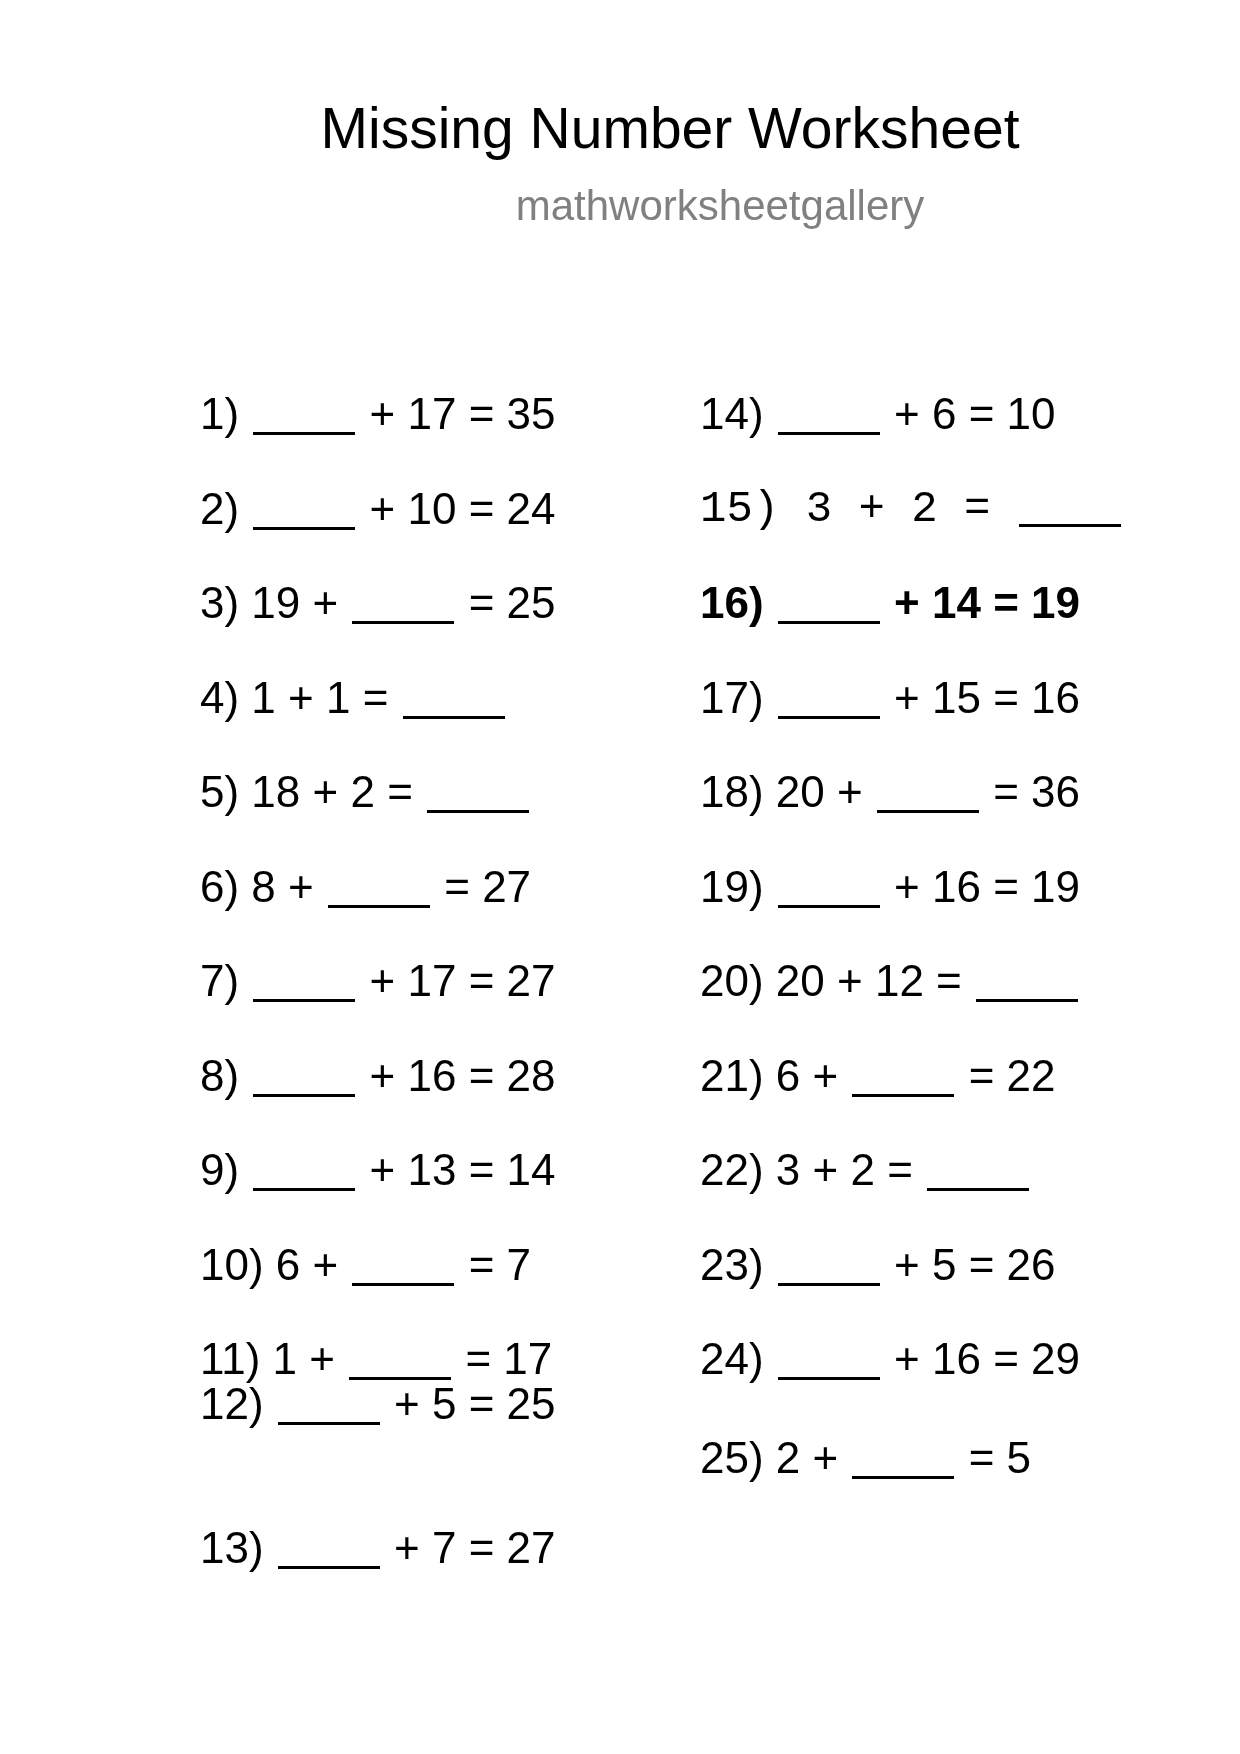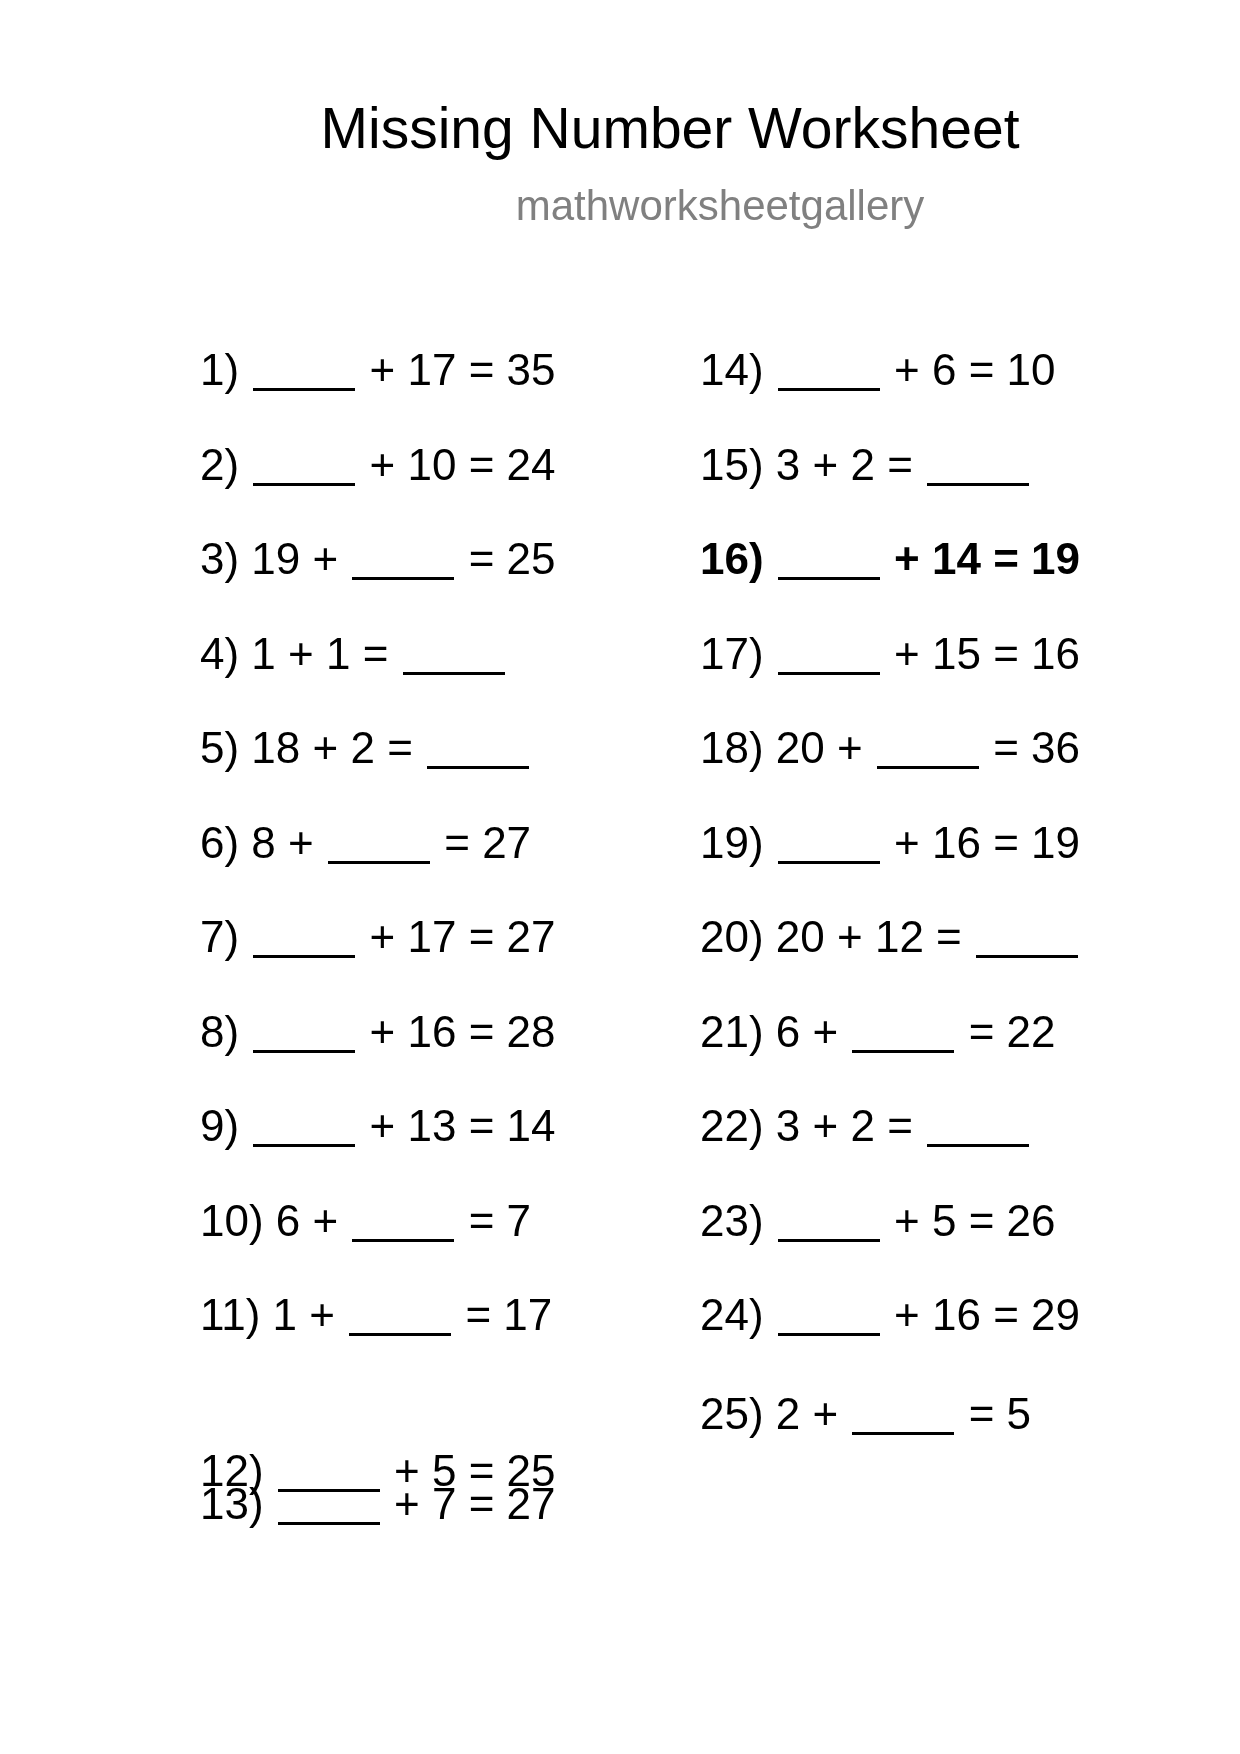--- a/index.html
+++ b/index.html
@@ -41,20 +41,21 @@
       top: 345px;
     }
     .col-left { left: 200px; }
     .col-right { left: 700px; }
     .problem {
       position: absolute;
       left: 0;
       white-space: pre;
       font-size: 44px;
       line-height: 50px;
+      margin-top: 44px;
     }
     .blank {
       display: inline-block;
       width: 102px;
       border-bottom: 3px solid #000;
       height: 0;
       vertical-align: -6px;
       margin: 0 2px;
     }
   </style>
@@ -69,26 +70,26 @@
     <div class="problem" style="top: 94.5px;"><span>2)</span> <span class="blank"></span> <span>+ 10 = 24</span></div>
     <div class="problem" style="top: 189px;"><span>3)</span> <span>19 +</span> <span class="blank"></span> <span>= 25</span></div>
     <div class="problem" style="top: 283.5px;"><span>4)</span> <span>1 + 1 =</span> <span class="blank"></span></div>
     <div class="problem" style="top: 378px;"><span>5)</span> <span>18 + 2 =</span> <span class="blank"></span></div>
     <div class="problem" style="top: 472.5px;"><span>6)</span> <span>8 +</span> <span class="blank"></span> <span>= 27</span></div>
     <div class="problem" style="top: 567px;"><span>7)</span> <span class="blank"></span> <span>+ 17 = 27</span></div>
     <div class="problem" style="top: 661.5px;"><span>8)</span> <span class="blank"></span> <span>+ 16 = 28</span></div>
     <div class="problem" style="top: 756px;"><span>9)</span> <span class="blank"></span> <span>+ 13 = 14</span></div>
     <div class="problem" style="top: 850.5px; text-align: right;"><span>10)</span> <span>6 +</span> <span class="blank"></span> <span>= 7</span></div>
     <div class="problem" style="top: 945px;"><span>11)</span> <span>1 +</span> <span class="blank"></span> <span>= 17</span></div>
-    <div class="problem" style="top: 1101px; text-align: center;"><span>12)</span> <span class="blank"></span> <span>+ 5 = 25</span></div>
+    <div class="problem" style="top: 990px; text-align: center;"><span>12)</span> <span class="blank"></span> <span>+ 5 = 25</span></div>
     <div class="problem" style="top: 1134px;"><span>13)</span> <span class="blank"></span> <span>+ 7 = 27</span></div>
   </div>
 <div class="column col-right">
     <div class="problem" style="top: 0px;"><span>14)</span> <span class="blank"></span> <span>+ 6 = 10</span></div>
-    <div class="problem" style="top: 94.5px;"><span>15)</span> <span>3 + 2 =</span> <span class="blank"></span></div>
+    <div class="problem" style="top: 94.5px; font-family: Liberation Mono, monospace;"><span>15)</span> <span>3 + 2 =</span> <span class="blank"></span></div>
     <div class="problem" style="top: 189px; font-weight: bold;"><span>16)</span> <span class="blank"></span> <span>+ 14 = 19</span></div>
     <div class="problem" style="top: 283.5px;"><span>17)</span> <span class="blank"></span> <span>+ 15 = 16</span></div>
     <div class="problem" style="top: 378px;"><span>18)</span> <span>20 +</span> <span class="blank"></span> <span>= 36</span></div>
     <div class="problem" style="top: 472.5px;"><span>19)</span> <span class="blank"></span> <span>+ 16 = 19</span></div>
     <div class="problem" style="top: 567px;"><span>20)</span> <span>20 + 12 =</span> <span class="blank"></span></div>
     <div class="problem" style="top: 661.5px;"><span>21)</span> <span>6 +</span> <span class="blank"></span> <span>= 22</span></div>
     <div class="problem" style="top: 756px;"><span>22)</span> <span>3 + 2 =</span> <span class="blank"></span></div>
     <div class="problem" style="top: 850.5px;"><span>23)</span> <span class="blank"></span> <span>+ 5 = 26</span></div>
     <div class="problem" style="top: 945px;"><span>24)</span> <span class="blank"></span> <span>+ 16 = 29</span></div>
     <div class="problem" style="top: 1044px;"><span>25)</span> <span>2 +</span> <span class="blank"></span> <span>= 5</span></div>

